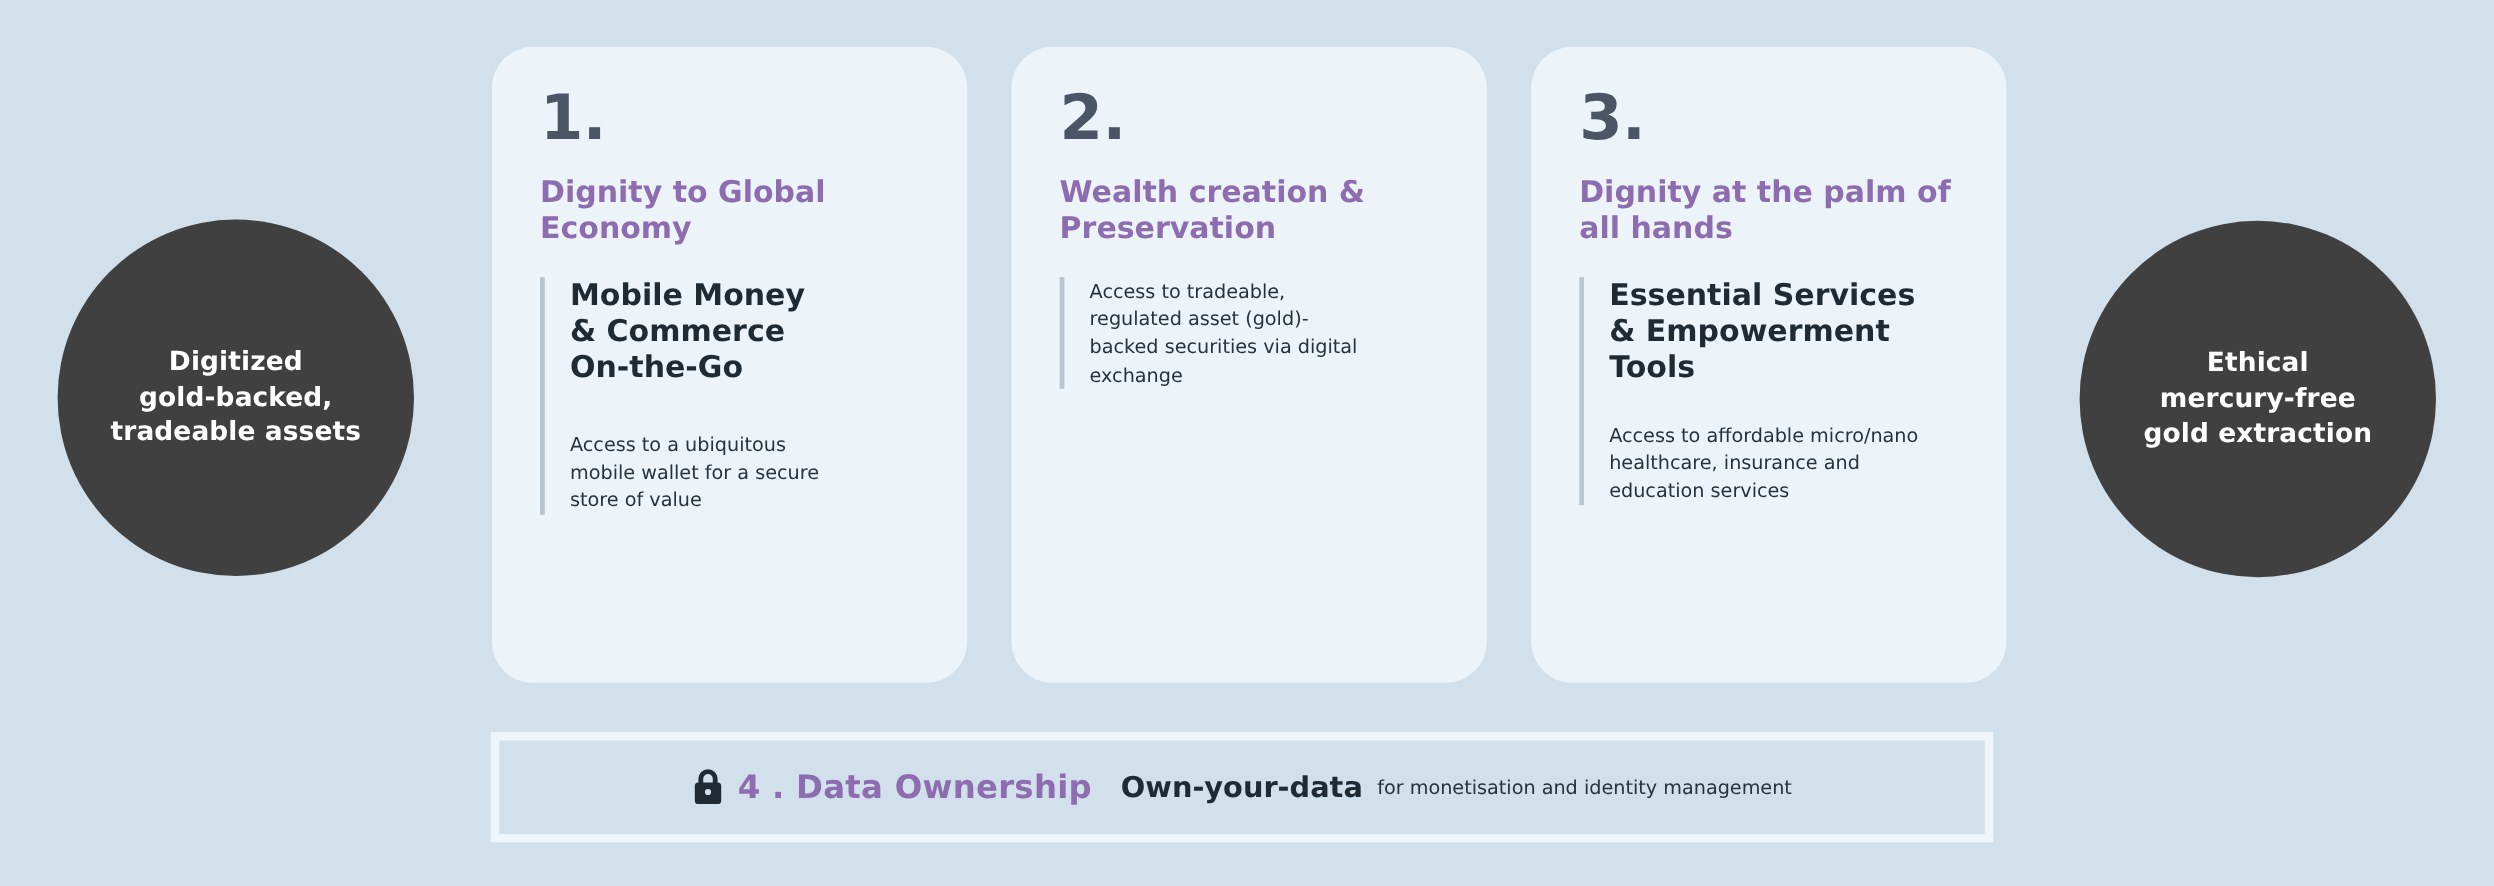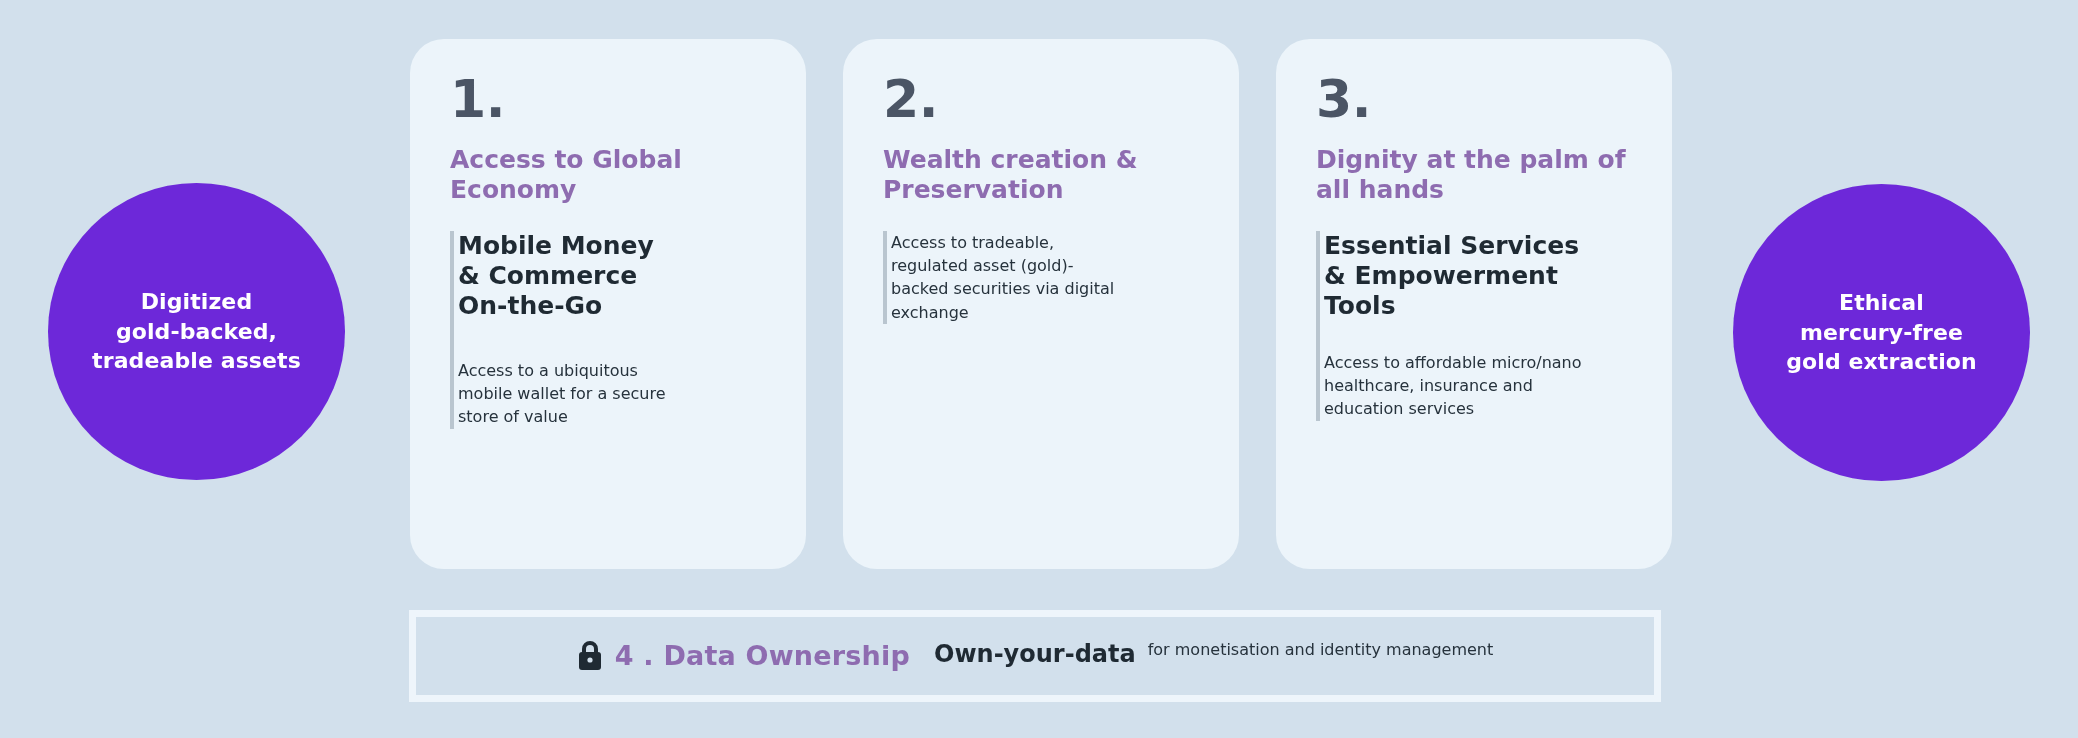--- a/index.html
+++ b/index.html
@@ -17,21 +17,21 @@
 
   .stage {
     position: absolute;
     inset: 0;
   }
 
   
   .circle {
     position: absolute;
     border-radius: 50%;
-    background: #6d28d9;
+    background: #404040;
     display: flex;
     align-items: center;
     justify-content: center;
     text-align: center;
   }
   .circle-label {
     color: #ffffff;
     font-weight: bold;
     font-size: 22px;
     line-height: 1.35;
@@ -71,21 +71,21 @@
   .card-title {
     color: #8e6cb0;
     font-size: 25px;
     font-weight: bold;
     line-height: 1.2;
     margin: 0 0 26px 0;
     white-space: pre-line;
   }
   .card-body {
     border-left: 4px solid #b9c5cf;
-    padding-left: 4px;
+    padding-left: 21px;
   }
   .card-subtitle {
     color: #1f2a33;
     font-size: 25px;
     font-weight: bold;
     line-height: 1.2;
     margin: 0 0 34px 0;
     white-space: pre-line;
   }
   .card-desc {
@@ -109,20 +109,21 @@
     height: 92px;
     box-sizing: border-box;
     border: 7px solid #eef5fb;
     background: #d2e0ec;
     display: flex;
     align-items: center;
     justify-content: center;
   }
   .banner-inner {
     display: flex;
+    align-items: center;
     gap: 12px;
   }
   .lock-icon {
     display: block;
     width: 26px;
     height: 32px;
     flex: 0 0 auto;
   }
   .banner-step {
     color: #8e6cb0;
@@ -150,21 +151,21 @@
   <div class="circle" id="circle-left">
     <div class="circle-label">Digitized
 gold-backed,
 tradeable assets</div>
   </div>
 
   <div class="cards">
 
     <div class="card" id="card-1">
       <div class="card-number">1.</div>
-      <div class="card-title">Access to Global
+      <div class="card-title">Dignity to Global
 Economy</div>
       <div class="card-body">
         <div class="card-subtitle">Mobile Money
 &amp; Commerce
 On-the-Go</div>
         <div class="card-desc">Access to a ubiquitous
 mobile wallet for a secure
 store of value</div>
       </div>
     </div>

